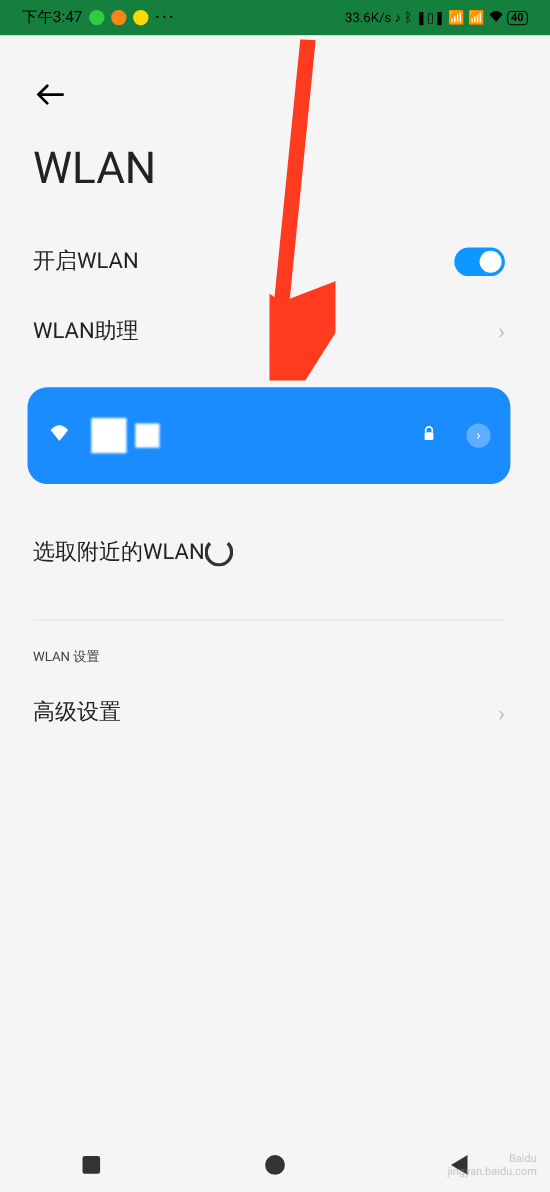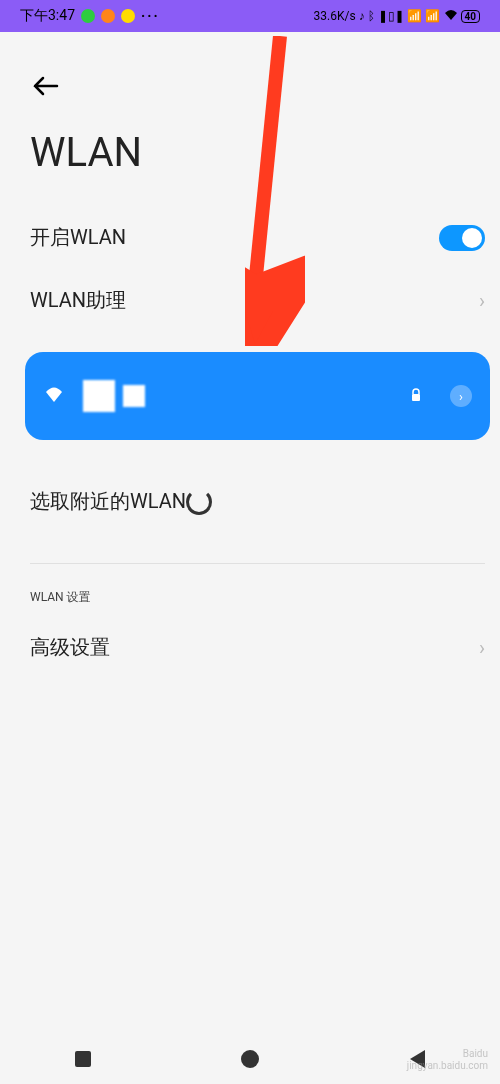--- a/index.html
+++ b/index.html
@@ -16,21 +16,21 @@
       overflow: hidden;
     }
     .status-bar {
       height: 32px;
       display: flex;
       justify-content: space-between;
       align-items: center;
       padding: 0 20px;
       font-size: 14px;
       color: #000;
-      background: #8b5cf6;
+      background: #15803d;
     }
     .status-left {
       display: flex;
       align-items: center;
       gap: 6px;
     }
     .status-right {
       display: flex;
       align-items: center;
       gap: 3px;
@@ -47,21 +47,21 @@
     .yellow-dot { background: #ffdc00; }
     .triple-dots { letter-spacing: 2px; font-weight: bold; }
     .battery-badge {
       border: 1.5px solid #000;
       border-radius: 4px;
       padding: 0 3px;
       font-size: 10px;
       font-weight: bold;
     }
     .content {
-      padding: 20px 10px 0 25px;
+      padding: 20px 36px 0 25px;
     }
     .back-arrow {
       font-size: 28px;
       margin: 18px 0 18px 8px;
       display: inline-block;
       cursor: pointer;
     }
     .page-title {
       font-size: 40px;
       font-weight: 400;

